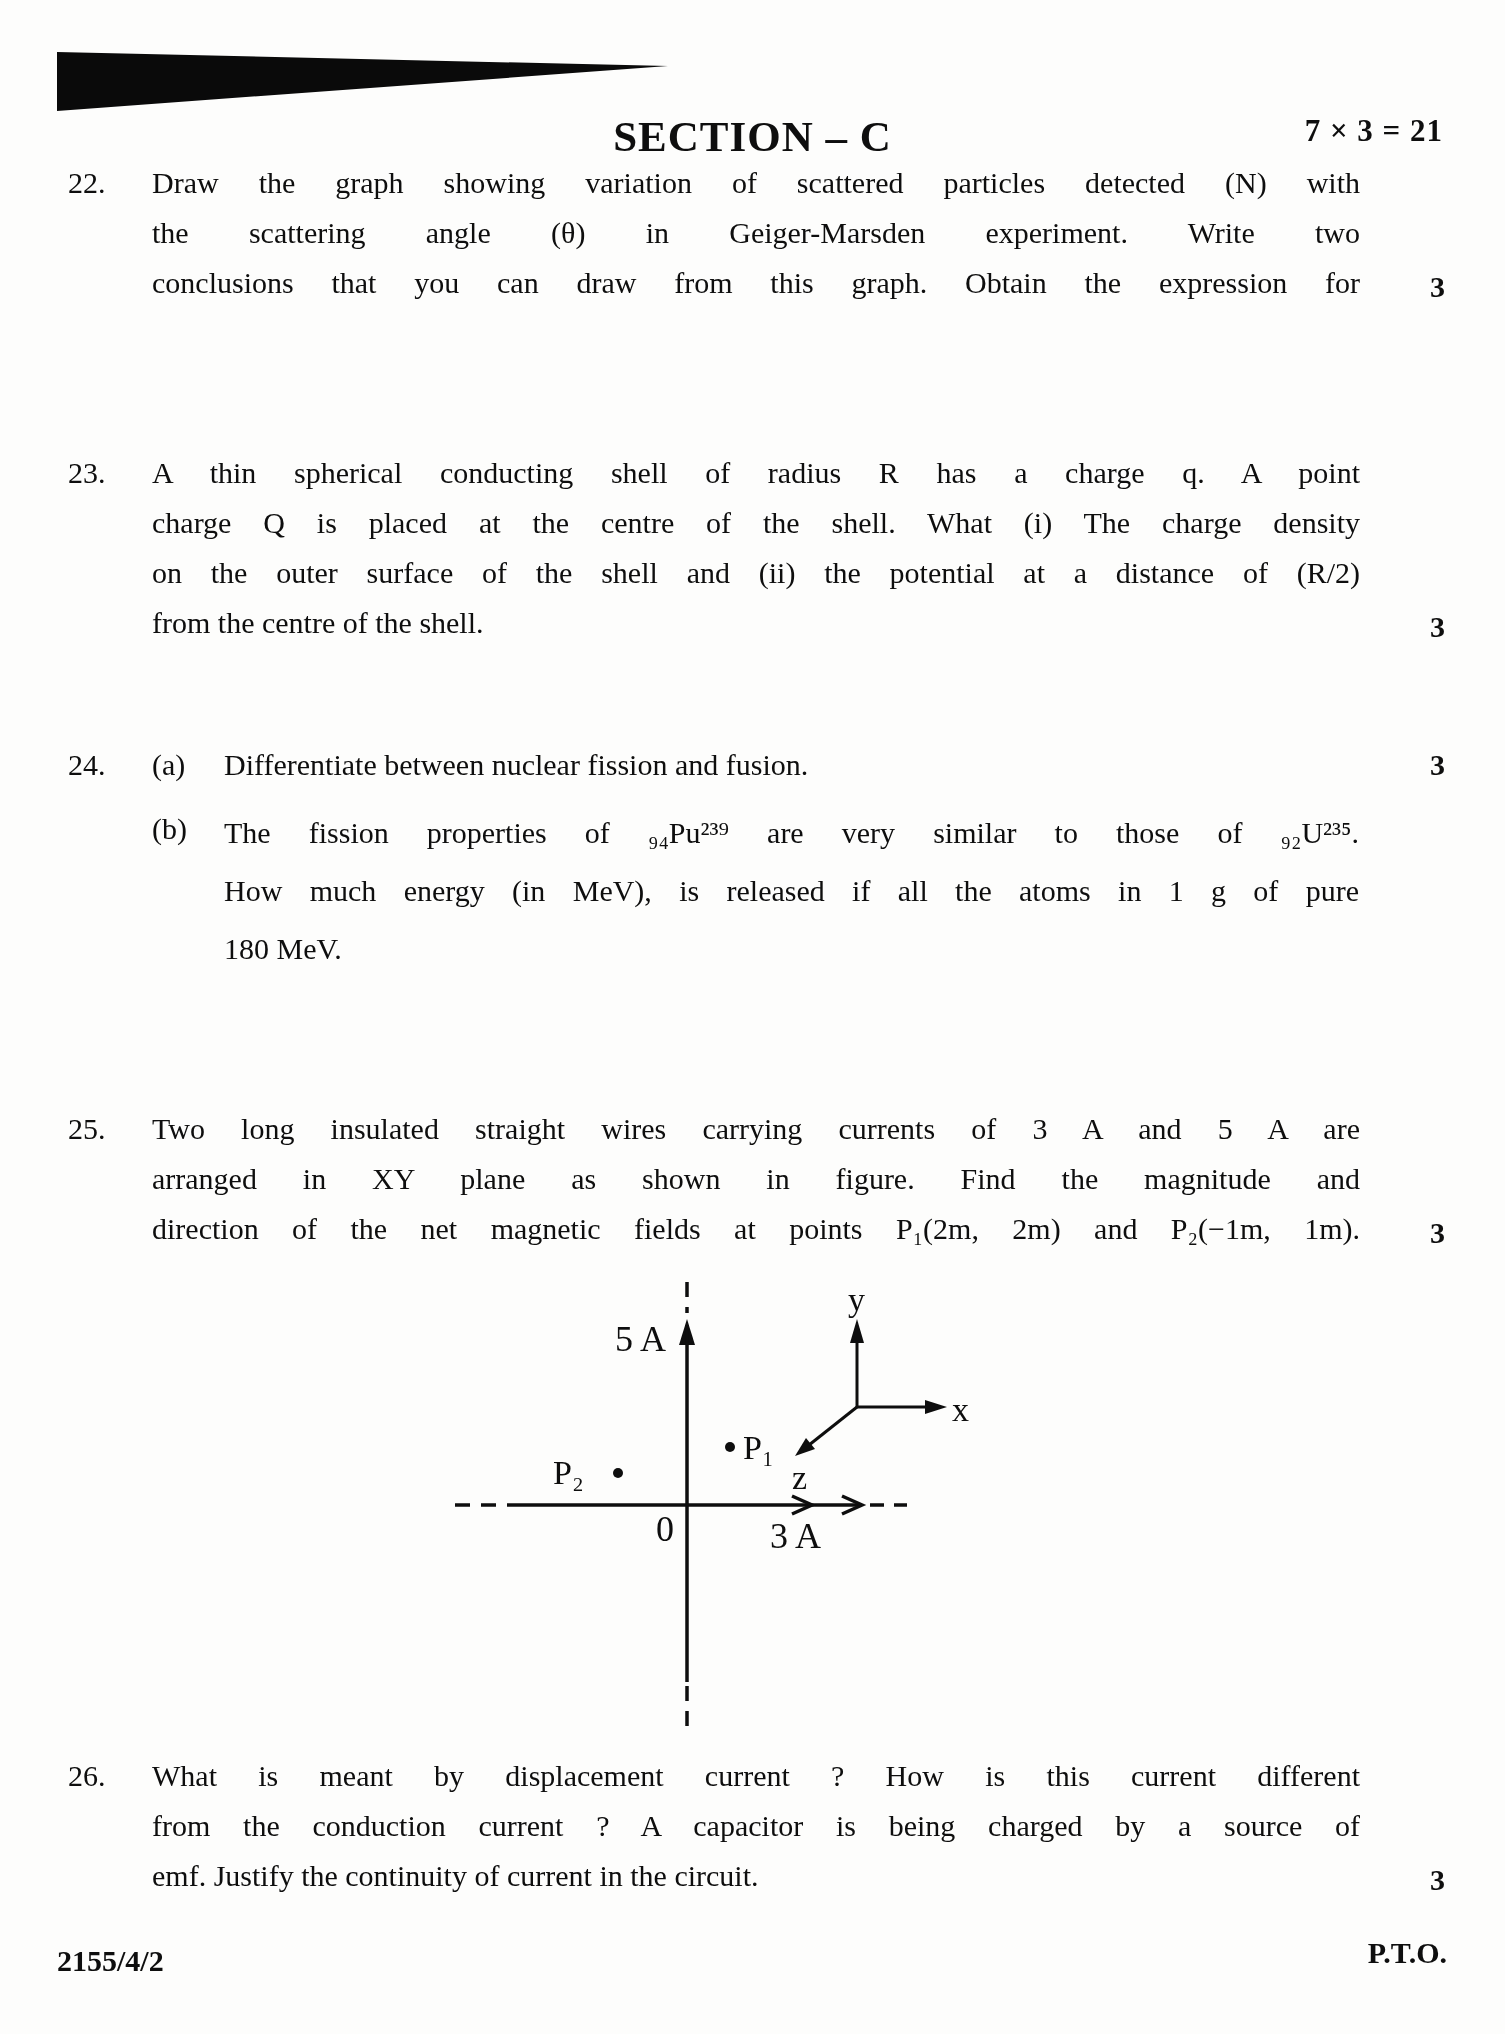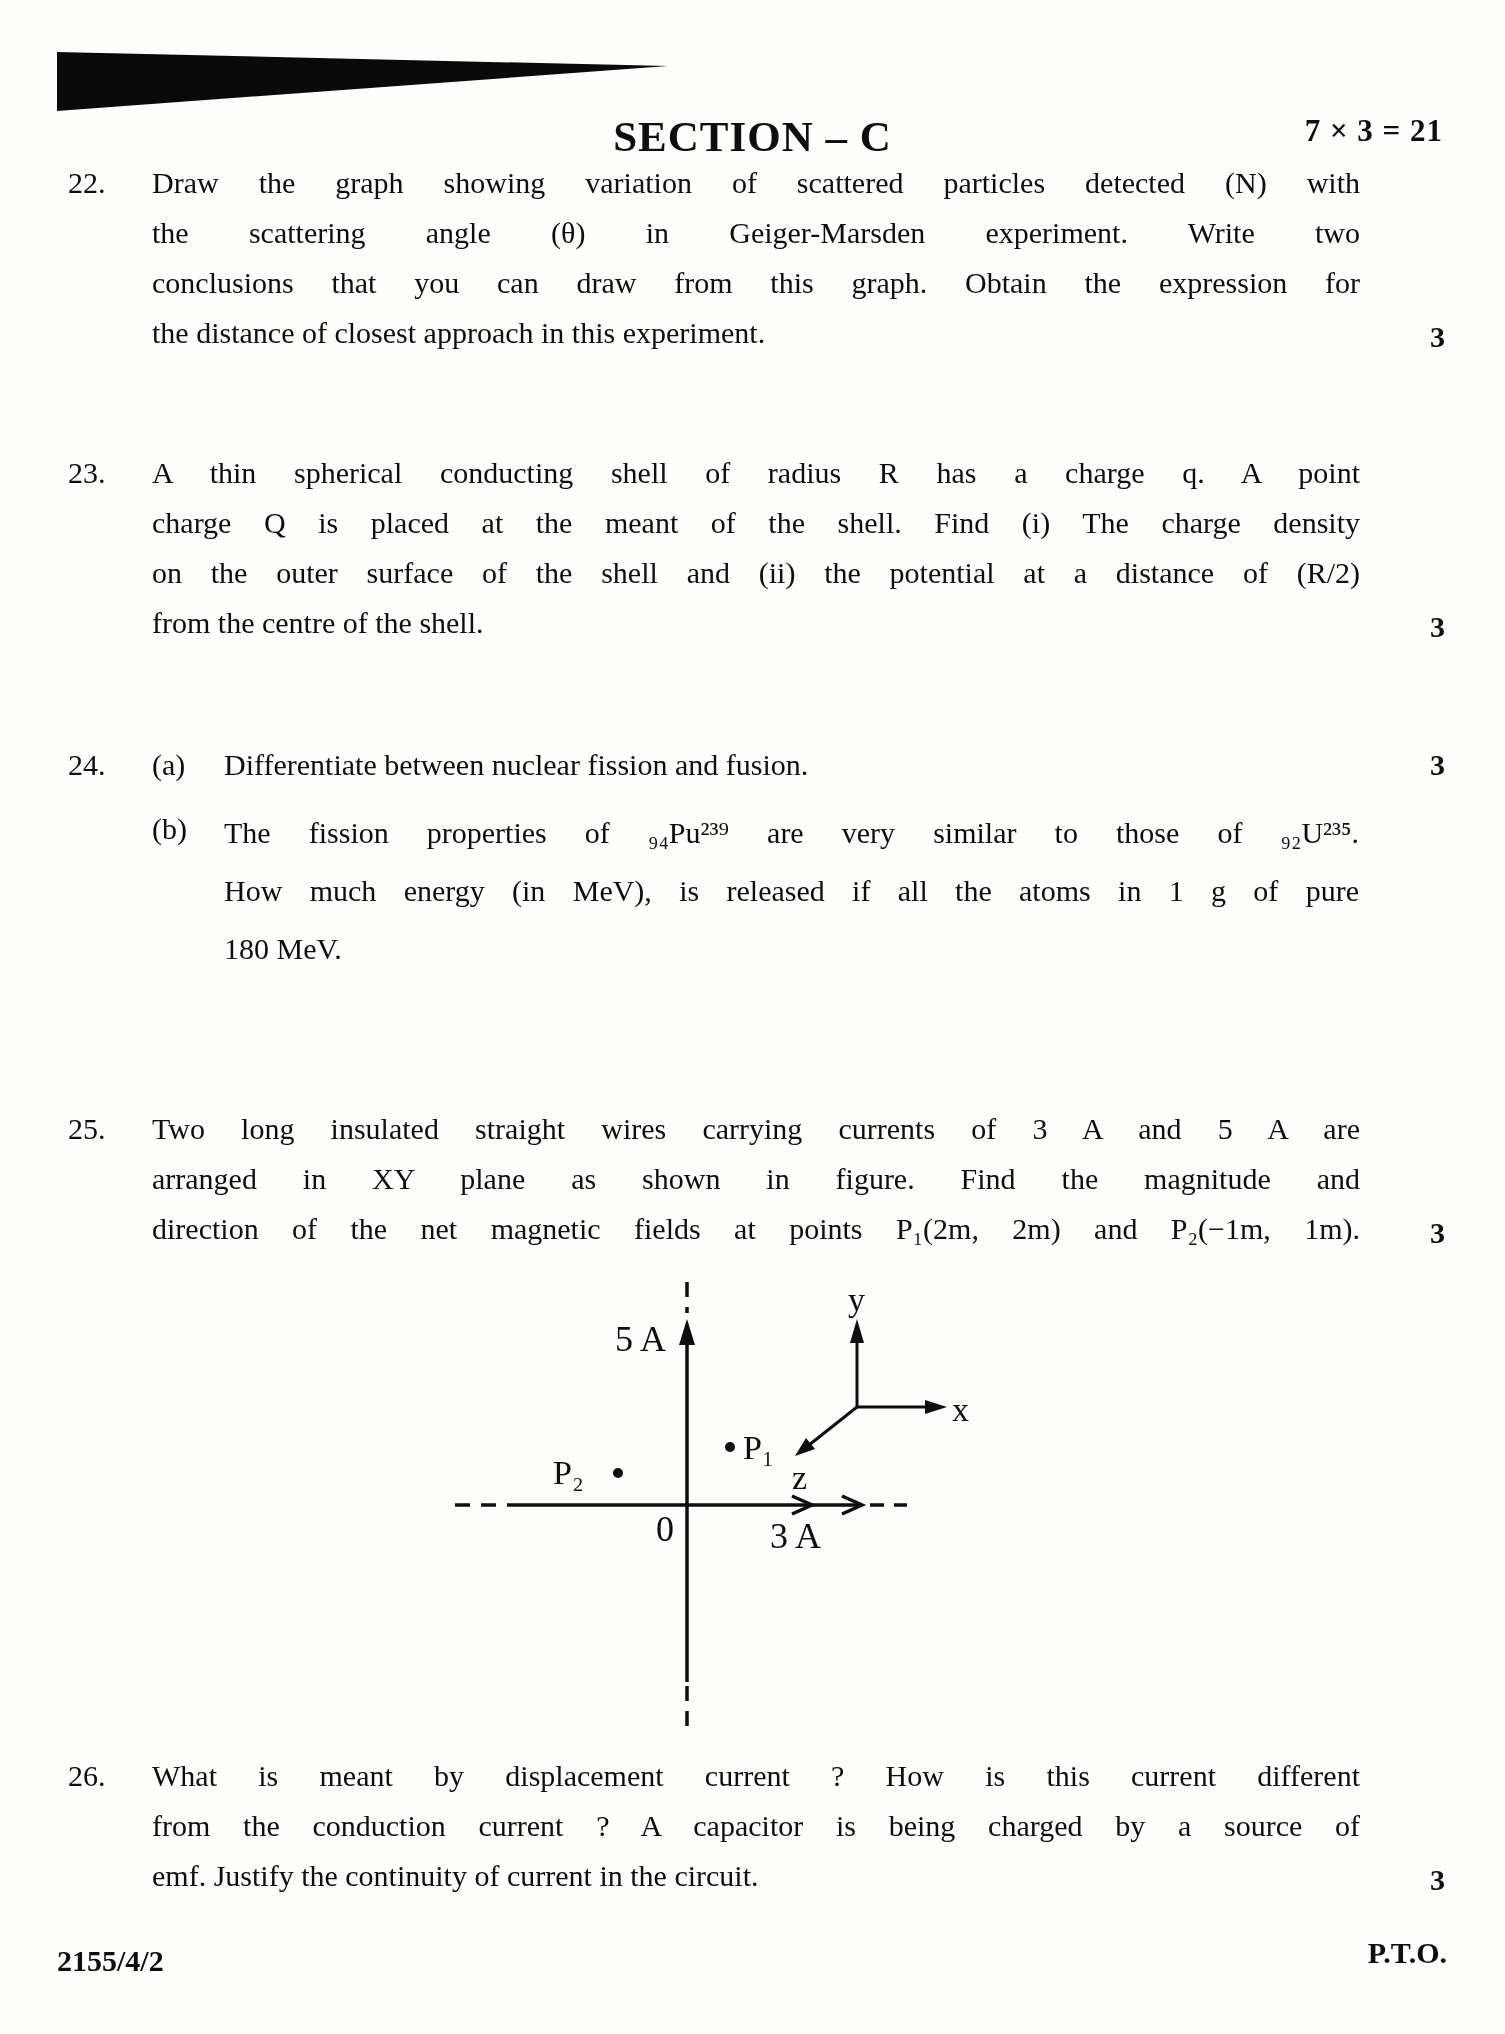--- a/index.html
+++ b/index.html
@@ -64,32 +64,31 @@
   <div class="header-title">SECTION – C</div>
   <div class="header-marks">7 × 3 = 21</div>
 
   <div class="question" style="top:158px;">
     <div class="q-flex">
       <div class="q-num">22.</div>
       <div class="q-body">
         <div class="line">Draw the graph showing variation of scattered particles detected (N) with</div>
         <div class="line">the scattering angle (θ) in Geiger-Marsden experiment. Write two</div>
         <div class="line">conclusions that you can draw from this graph. Obtain the expression for</div>
-        <div class="line last">the distance of closest approach in this experiment.</div>
       </div>
     </div>
     <div class="marks">3</div>
   </div>
 
   <div class="question" style="top:448px;">
     <div class="q-flex">
       <div class="q-num">23.</div>
       <div class="q-body">
         <div class="line">A thin spherical conducting shell of radius R has a charge q. A point</div>
-        <div class="line">charge Q is placed at the meant of the shell. Find (i) The charge density</div>
+        <div class="line">charge Q is placed at the centre of the shell. What (i) The charge density</div>
         <div class="line">on the outer surface of the shell and (ii) the potential at a distance of (R/2)</div>
         <div class="line last">from the centre of the shell.</div>
       </div>
     </div>
     <div class="marks">3</div>
   </div>
 
   <div class="question" style="top:740px;">
     <div class="part-row">
       <div class="q-num">24.</div>

